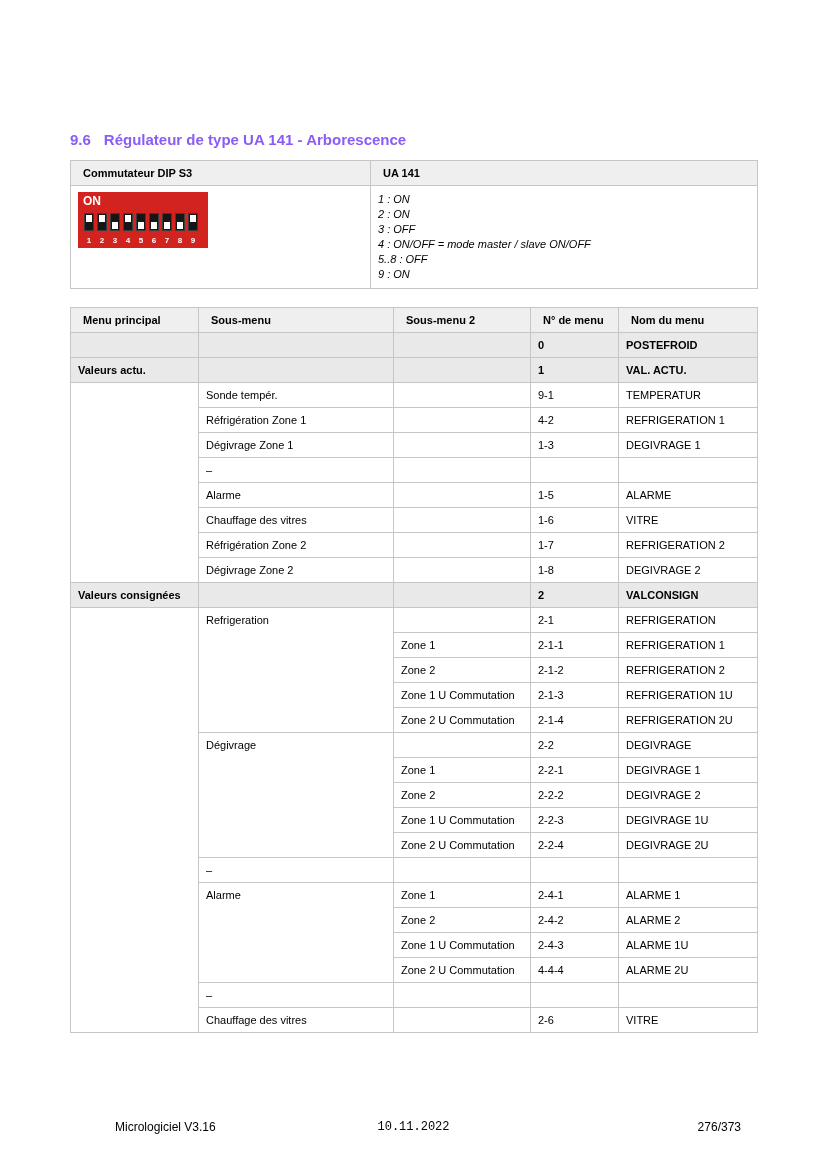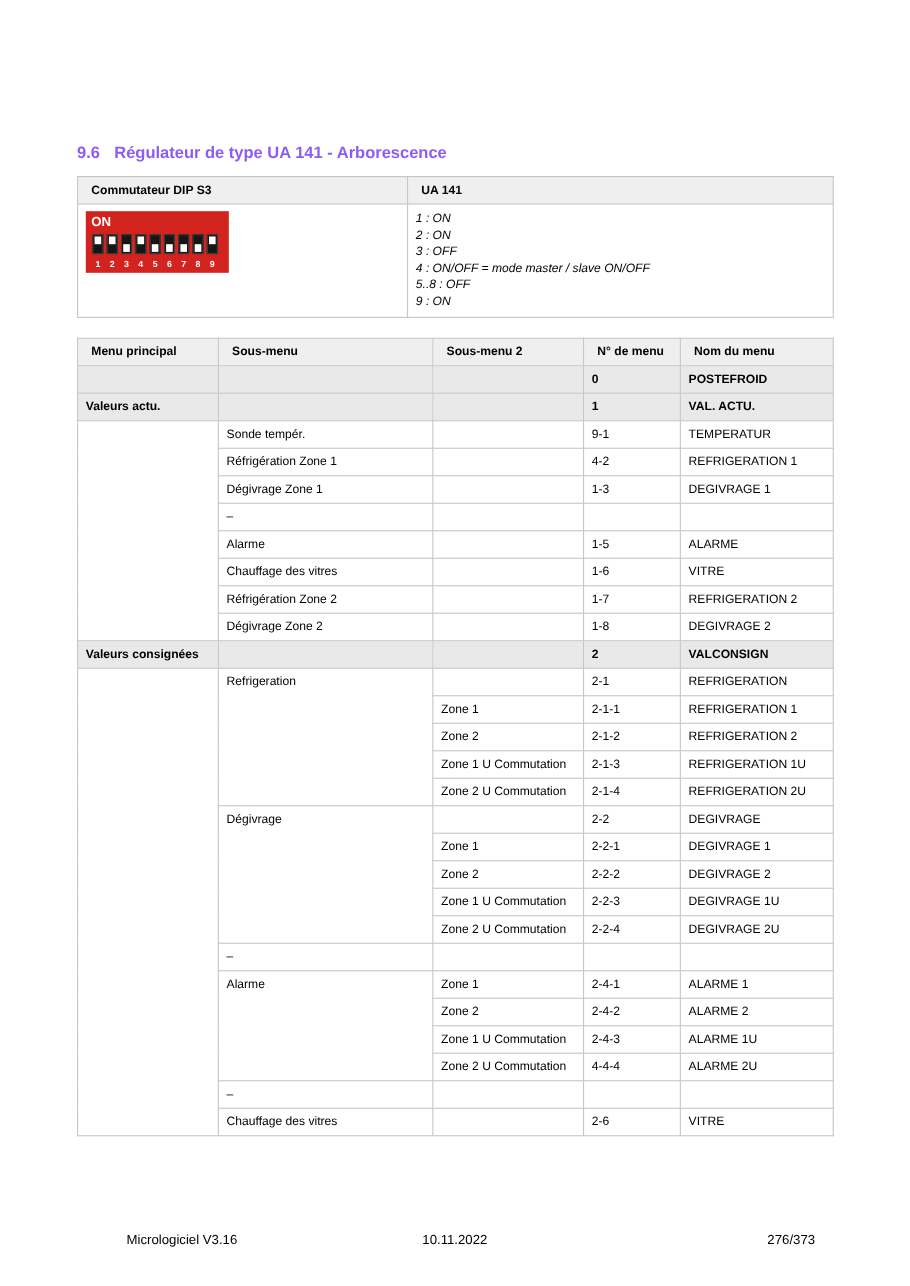--- a/index.html
+++ b/index.html
@@ -49,21 +49,21 @@
   .dip-nums { display:flex; gap:3px; margin-left:1px; }
   .dip-num  { width:10px; text-align:center; color:#fff; font-weight:bold; font-size:8px; line-height:9px; }
 
   .settings-cell div.setting-line { line-height:15px; white-space:nowrap;font-style:italic; }
 
   .footer {
     position:absolute; left:70px; top:1120px; width:687px;
     font-size:12px; color:#000;
   }
   .footer .f-left  { position:absolute; left:17px;margin-left:28px; }
-  .footer .f-center{ position:absolute; left:0; right:0; text-align:center; }
+  .footer .f-center{ position:absolute; left:0; right:0; text-align:center;font-family:Liberation Mono, monospace; }
   .footer .f-right { position:absolute; right:16px; }
 </style>
 </head>
 <body>
 
 <div class="page">
 
 
   <h1 class="heading">
     <span class="sec-num">9.6</span><span>Régulateur de type UA 141 - Arborescence</span>

